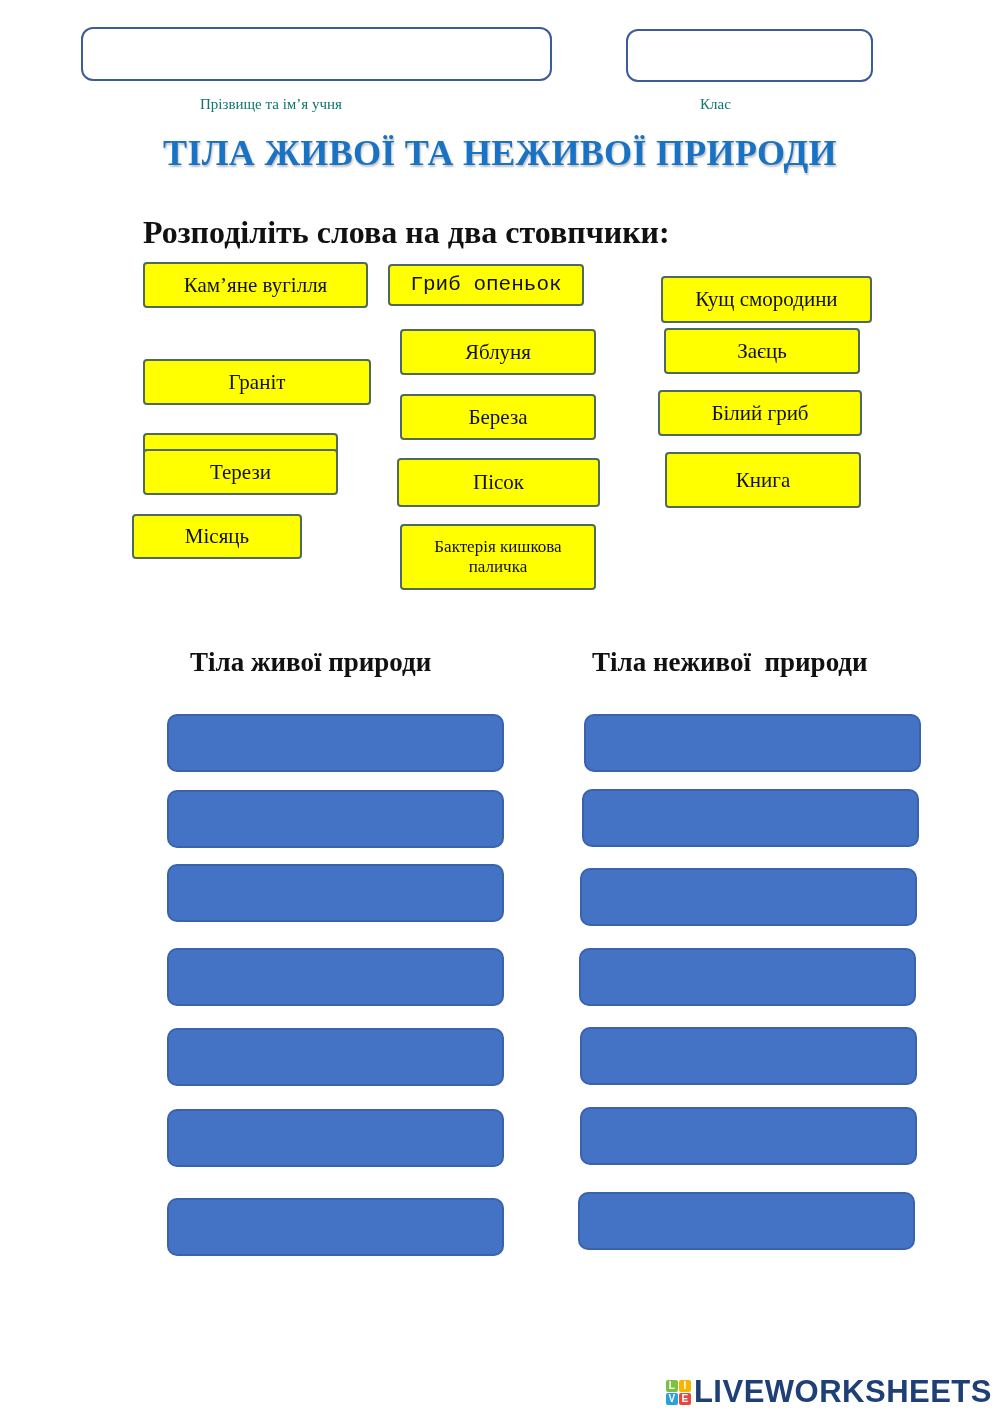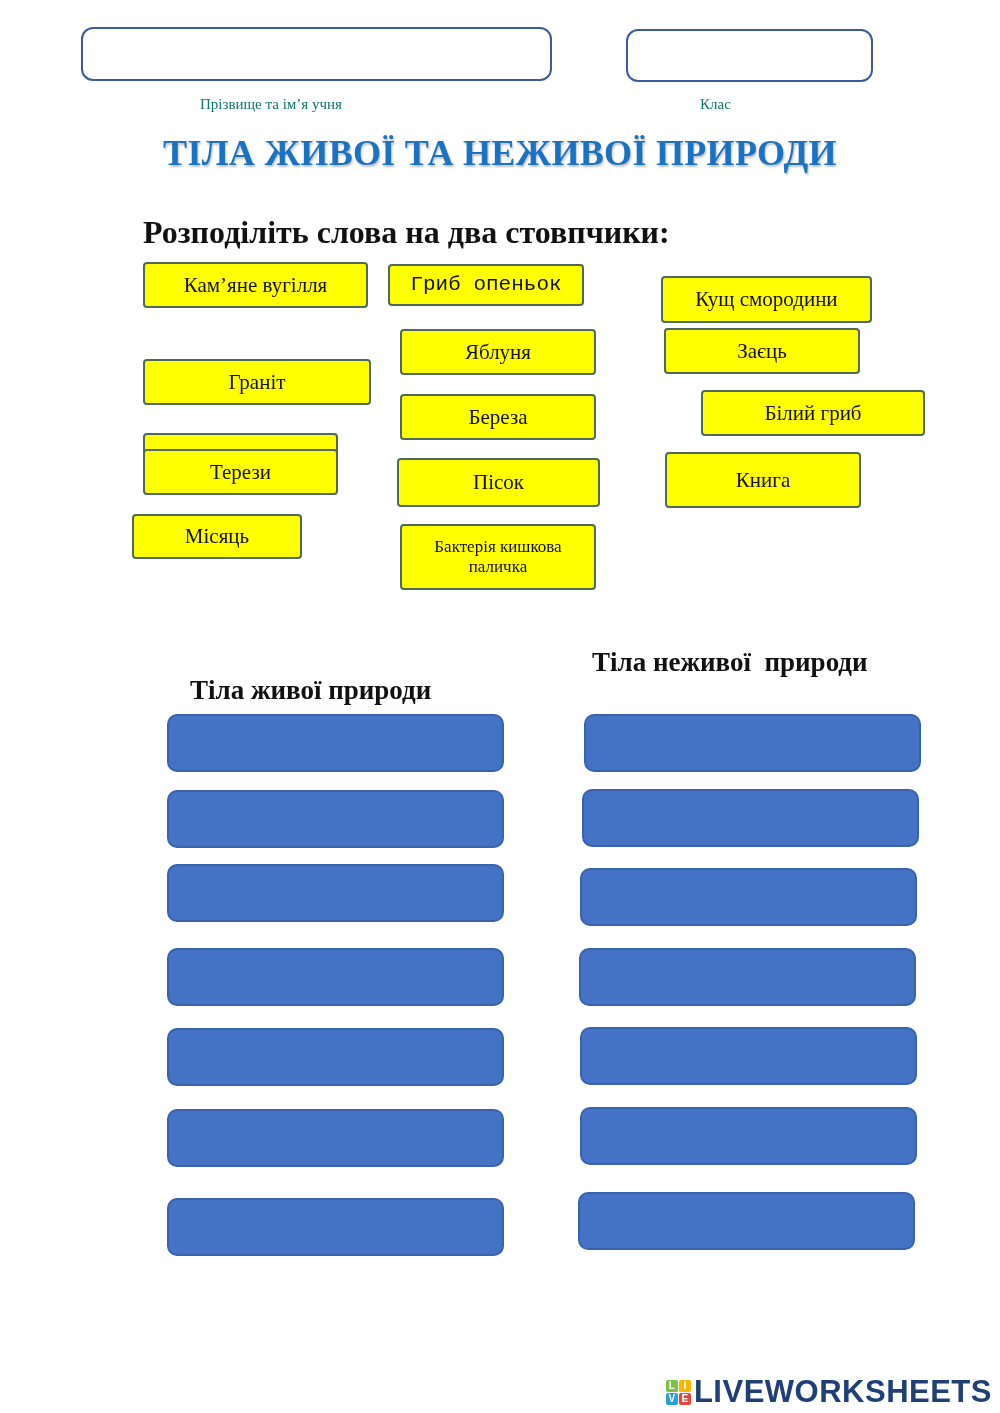--- a/index.html
+++ b/index.html
@@ -42,24 +42,24 @@
 <div class="abs chip" style="left:132px; top:514px; width:170px; height:45px;">Місяць</div>
 
 <div class="abs chip" style="left:388px; top:264px; width:196px; height:42px;font-family:Liberation Mono, monospace;">Гриб опеньок</div>
 <div class="abs chip" style="left:400px; top:329px; width:196px; height:46px;">Яблуня</div>
 <div class="abs chip" style="left:400px; top:394px; width:196px; height:46px;">Береза</div>
 <div class="abs chip" style="left:397px; top:458px; width:203px; height:49px;">Пісок</div>
 <div class="abs chip small" style="left:400px; top:524px; width:196px; height:66px; padding:0 18px;">Бактерія кишкова паличка</div>
 
 <div class="abs chip" style="left:661px; top:276px; width:211px; height:47px;">Кущ смородини</div>
 <div class="abs chip" style="left:664px; top:328px; width:196px; height:46px;">Заєць</div>
-<div class="abs chip" style="left:701px; top:390px; width:224px; height:46px;">Білий гриб</div>
+<div class="abs chip" style="left:658px; top:390px; width:204px; height:46px;">Білий гриб</div>
 <div class="abs chip" style="left:665px; top:452px; width:196px; height:56px;">Книга</div>
 
-<div class="abs col-head" style="left:190px; top:647px;margin-top:28px;">Тіла живої природи</div>
+<div class="abs col-head" style="left:190px; top:647px;">Тіла живої природи</div>
 <div class="abs col-head" style="left:592px; top:647px;">Тіла неживої  природи</div>
 
 <div class="abs drop" style="left:167px; top:714px; width:337px; height:58px;"></div>
 <div class="abs drop" style="left:167px; top:790px; width:337px; height:58px;"></div>
 <div class="abs drop" style="left:167px; top:864px; width:337px; height:58px;"></div>
 <div class="abs drop" style="left:167px; top:948px; width:337px; height:58px;"></div>
 <div class="abs drop" style="left:167px; top:1028px; width:337px; height:58px;"></div>
 <div class="abs drop" style="left:167px; top:1109px; width:337px; height:58px;"></div>
 <div class="abs drop" style="left:167px; top:1198px; width:337px; height:58px;"></div>
 

